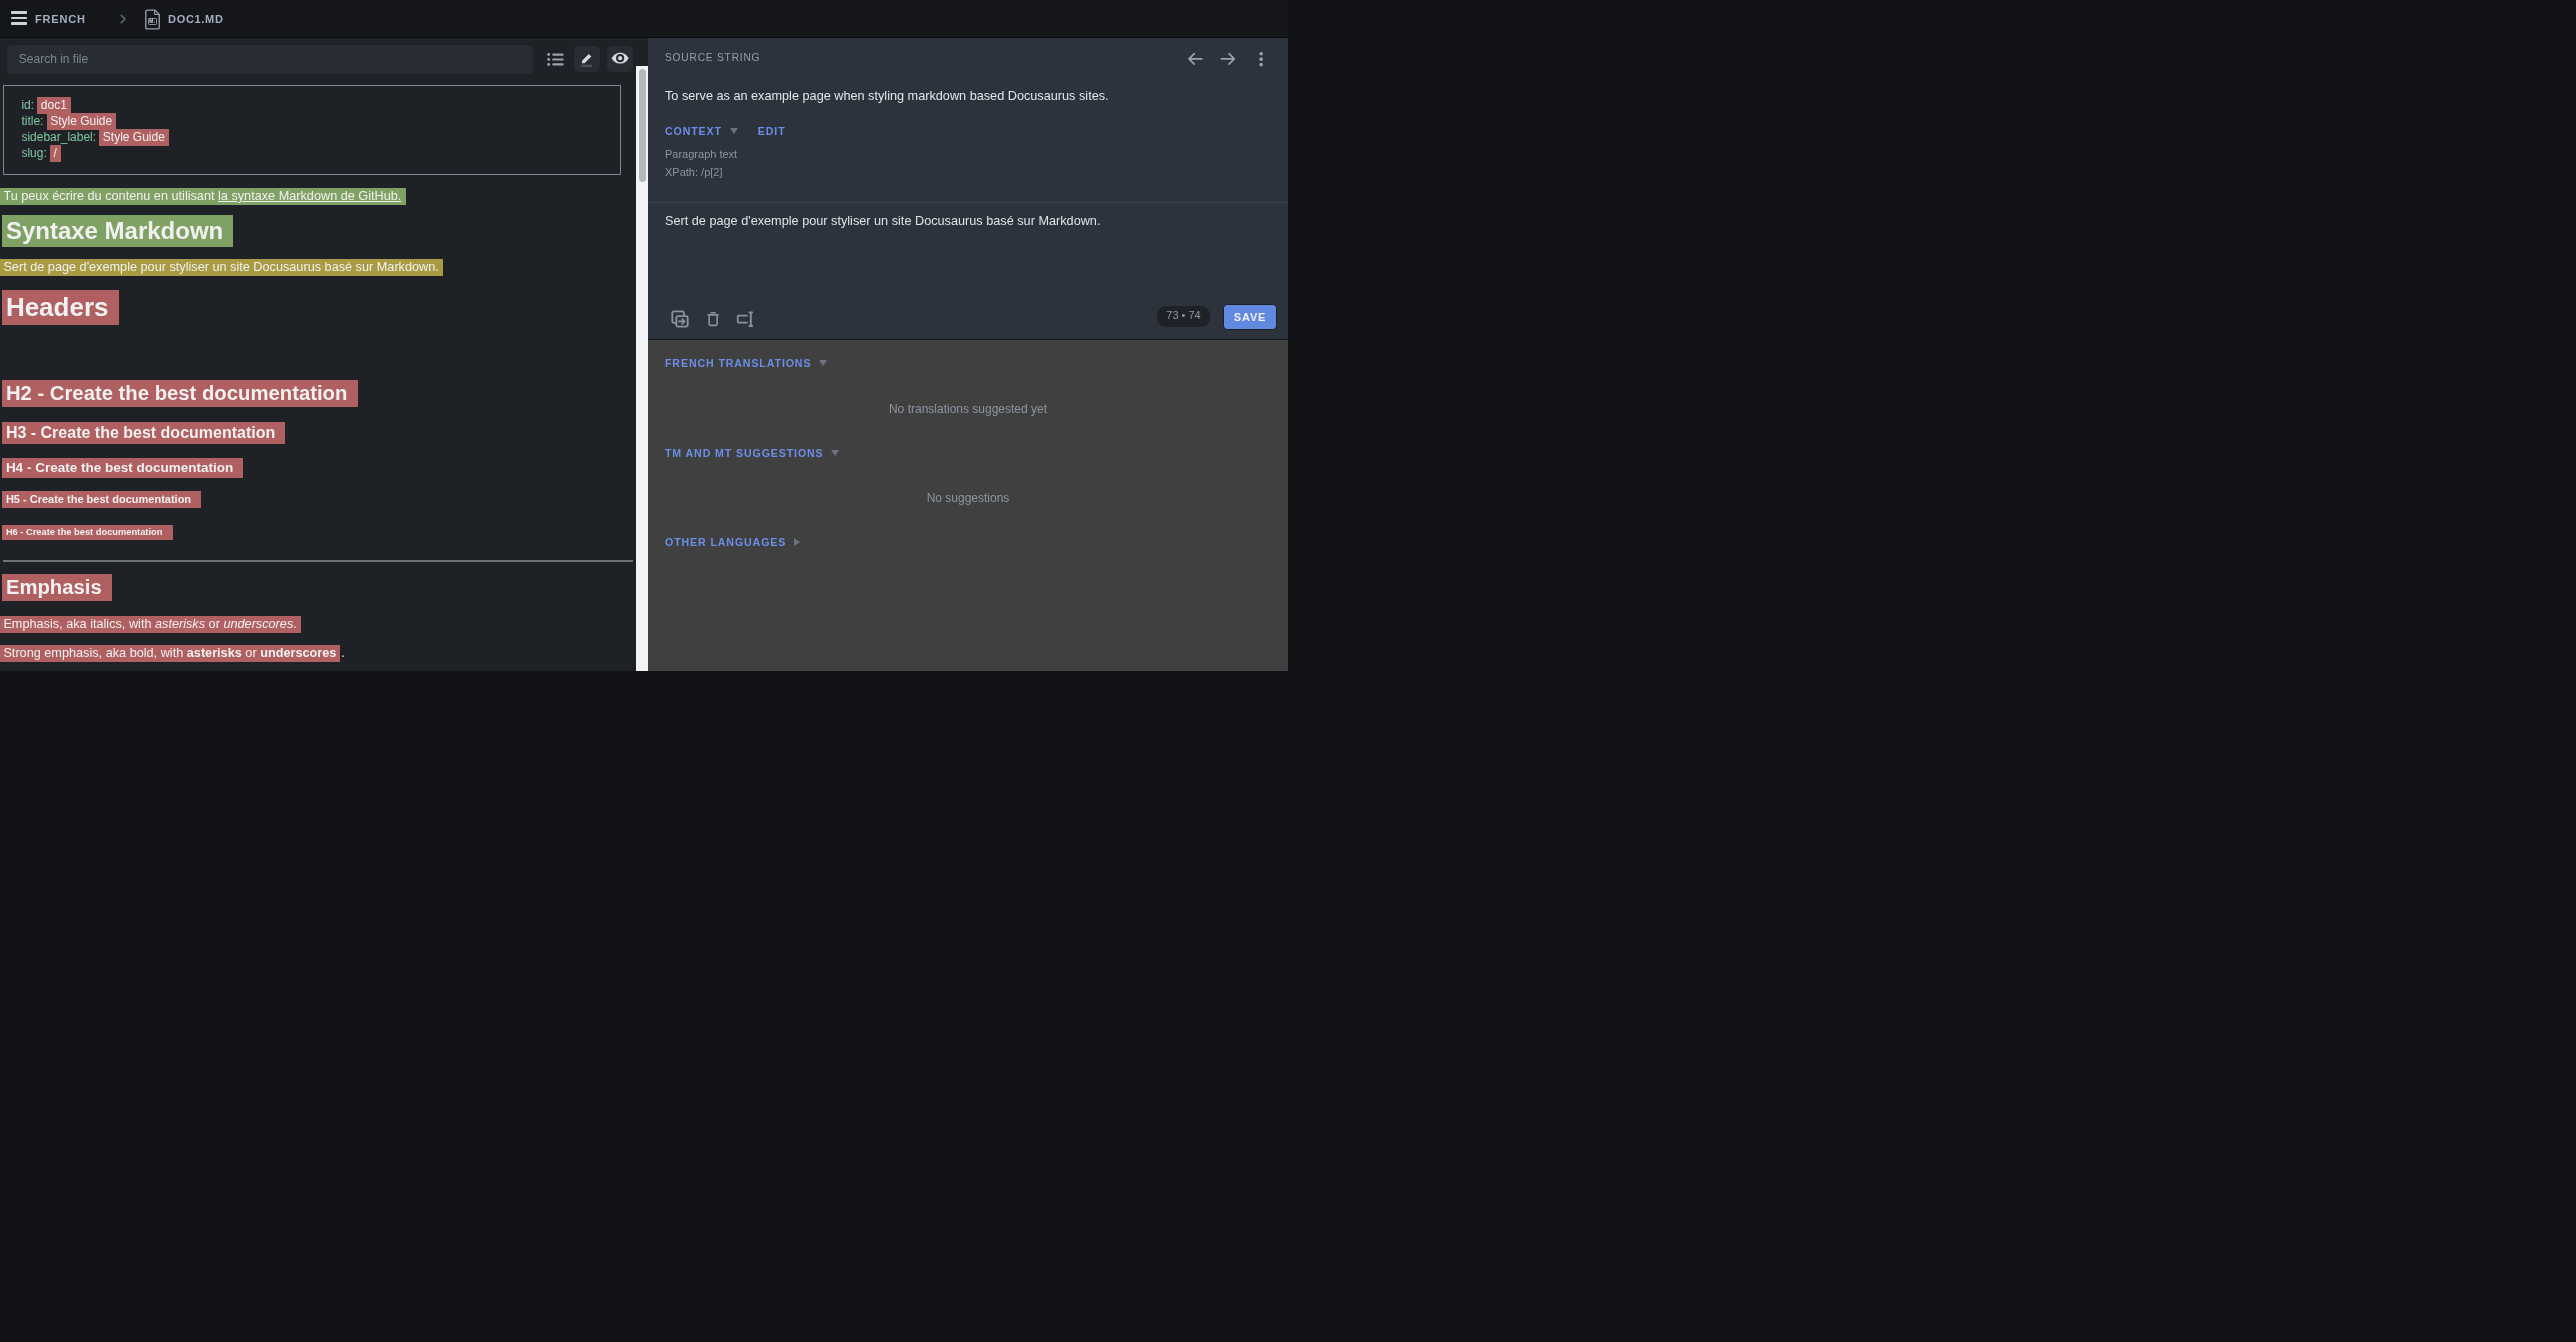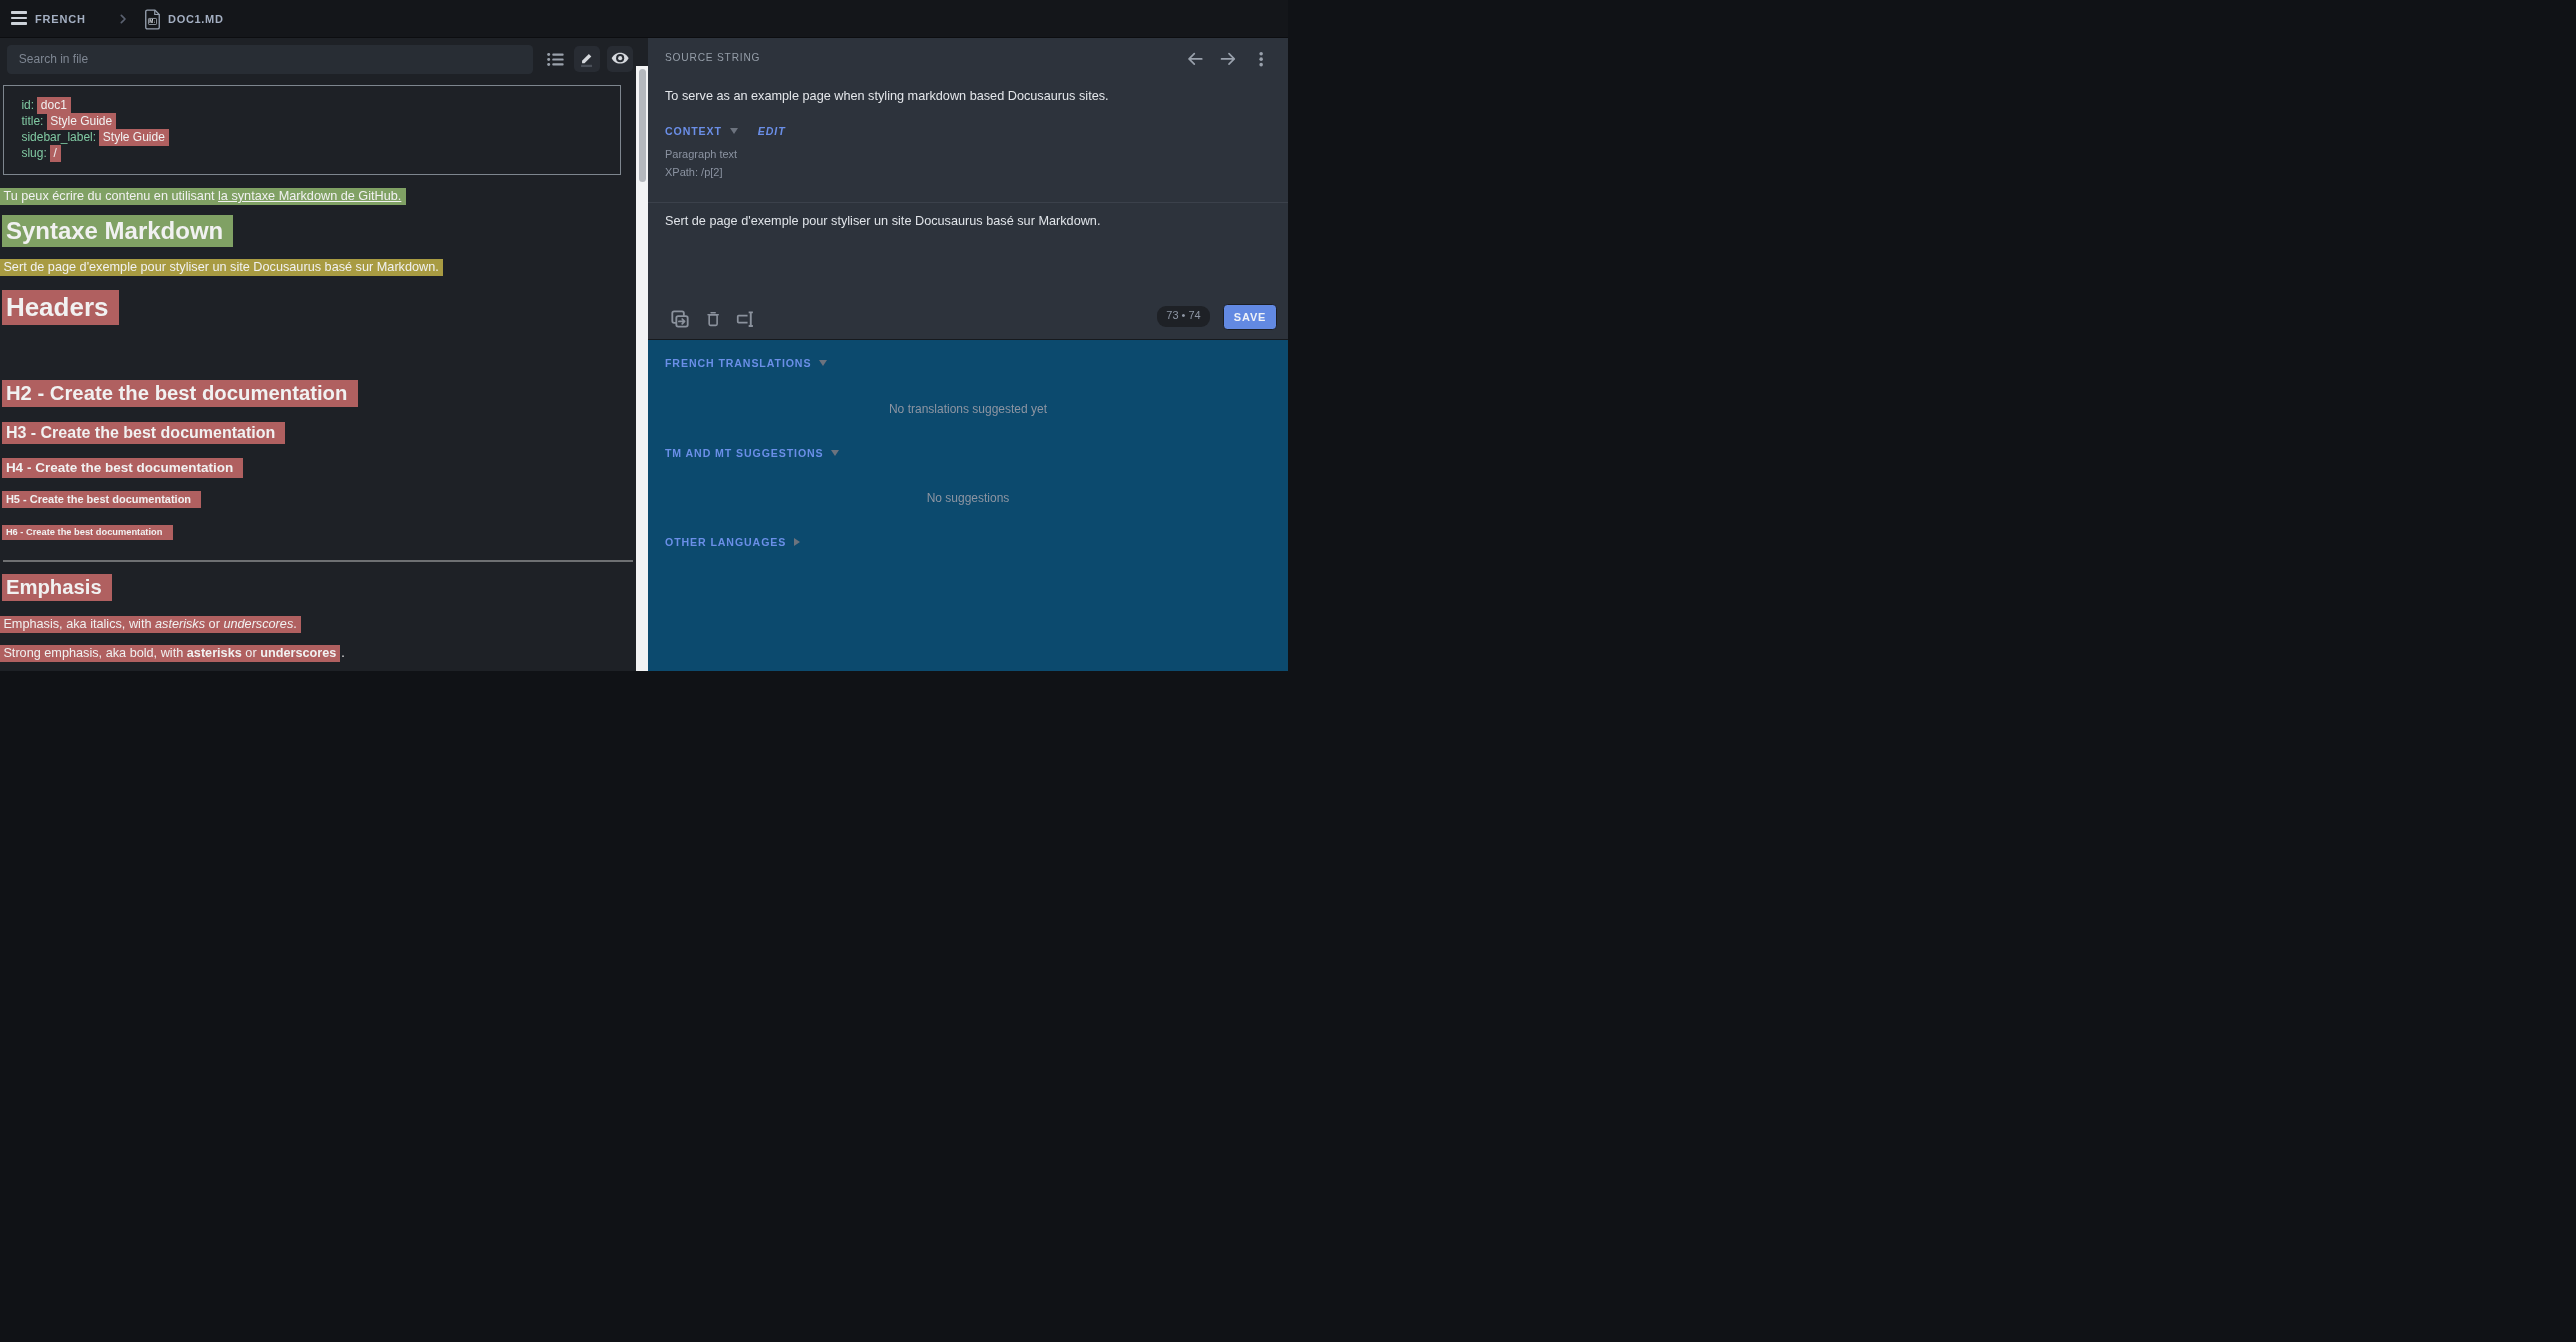--- a/index.html
+++ b/index.html
@@ -61,33 +61,33 @@
   
   .card { position:absolute; left:648px; top:38px; width:640px; height:301px; background:#2d333c;padding-left:34px; }
   .card-title { position:absolute; left:17px; top:14.4px; font-size:10.2px; letter-spacing:0.8px; color:#959ea9; }
   .nav-icons { position:absolute; right:17px; top:11px; display:flex; gap:12.7px; }
   .nav-icons .ib { width:20.3px; height:20.3px; cursor:pointer; }
   .src-text { position:absolute; left:17px; top:51px; right:34px; font-size:12.7px; color:#e4e7eb; }
   .ctx-row { position:absolute; left:17px; top:87px; display:flex; align-items:center; font-size:10.6px; font-weight:bold; letter-spacing:0.9px; color:#6b8fe8; }
   .tri-down { width:0; height:0; border-left:4.7px solid transparent; border-right:4.7px solid transparent; border-top:6px solid #6c737e; }
   .tri-right { width:0; height:0; border-top:4.7px solid transparent; border-bottom:4.7px solid transparent; border-left:6px solid #6c737e; }
   .ctx-row .tri-down { margin-left:7.6px; }
-  .ctx-edit { margin-left:20.3px; cursor:pointer;font-style:italic; }
+  .ctx-edit { margin-left:20.3px; cursor:pointer; }
   .ctx-label { cursor:pointer; }
   .ctx-meta { position:absolute; left:17px; font-size:11px; color:#8b93a1; }
   .ctx-meta1 { top:110px; }
   .ctx-meta2 { top:128px; }
   .card-div { position:absolute; left:0; top:164px; width:640px; height:0.8px; background:#3b414b; }
   .trans-text { position:absolute; left:17px; top:176px; right:34px; font-size:12.7px; color:#e0e4e9; cursor:text; }
   .edit-tools { position:absolute; left:19.5px; top:269px; display:flex; gap:9.3px; }
   .edit-tools .ib { width:24px; height:24px; display:flex; align-items:center; justify-content:center; cursor:pointer; }
   .char-badge { position:absolute; left:509px; top:268px; height:21px; background:#1e2126; border-radius:9px; padding:3.4px 9.3px; font-size:11px; color:#8e96a4; }
   .save-btn { position:absolute; left:575px; top:266px; width:54px; height:26px; background:#6289e2; border:1.7px solid #1b1e23; border-radius:4.2px; color:#eef1f7; font-size:11px; font-weight:bold; letter-spacing:0.8px; font-family:inherit; cursor:pointer; }
 
-  .lower { position:absolute; left:648px; top:339px; width:640px; height:332px; background:#0c4a6e; border-top:0.8px solid #171a1e; }
+  .lower { position:absolute; left:648px; top:339px; width:640px; height:332px; background:#404040; border-top:0.8px solid #171a1e; }
   .sec-head { position:absolute; left:17px; display:flex; align-items:center; gap:7.6px; font-size:10.6px; font-weight:bold; letter-spacing:0.9px; color:#6b8fe8; cursor:pointer; }
   .sec-head-1 { top:17px; }
   .sec-head-2 { top:107px; }
   .sec-head-3 { top:196px; }
   .empty-msg { position:absolute; left:0; width:100%; text-align:center; font-size:12px; color:#8d95a2; }
   .empty-1 { top:62px; }
   .empty-2 { top:151px; }
 </style>
 </head>
 <body>

